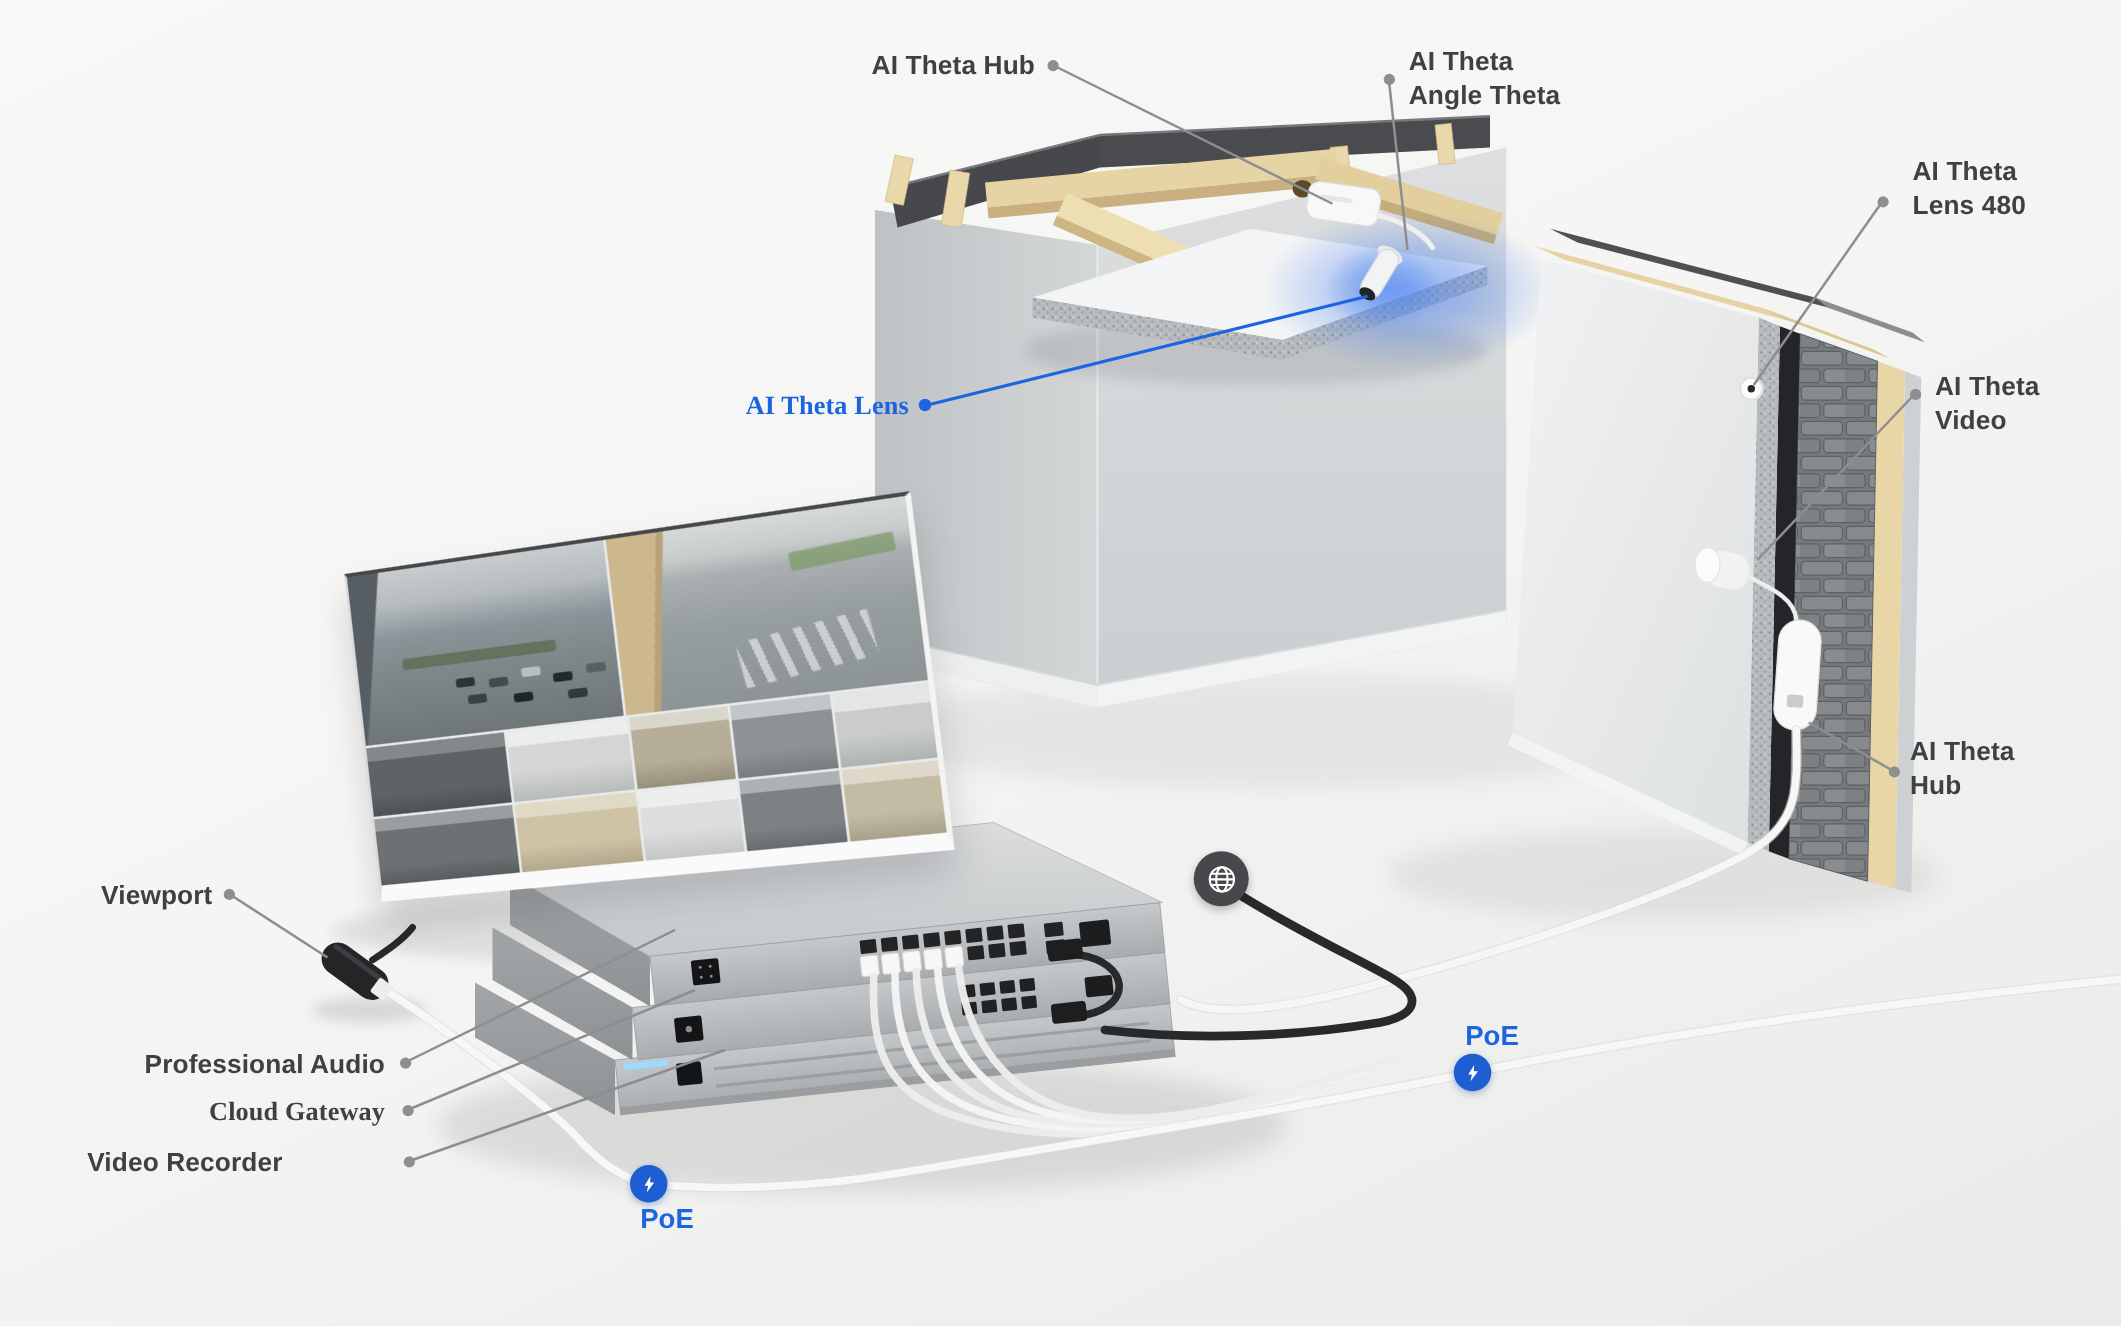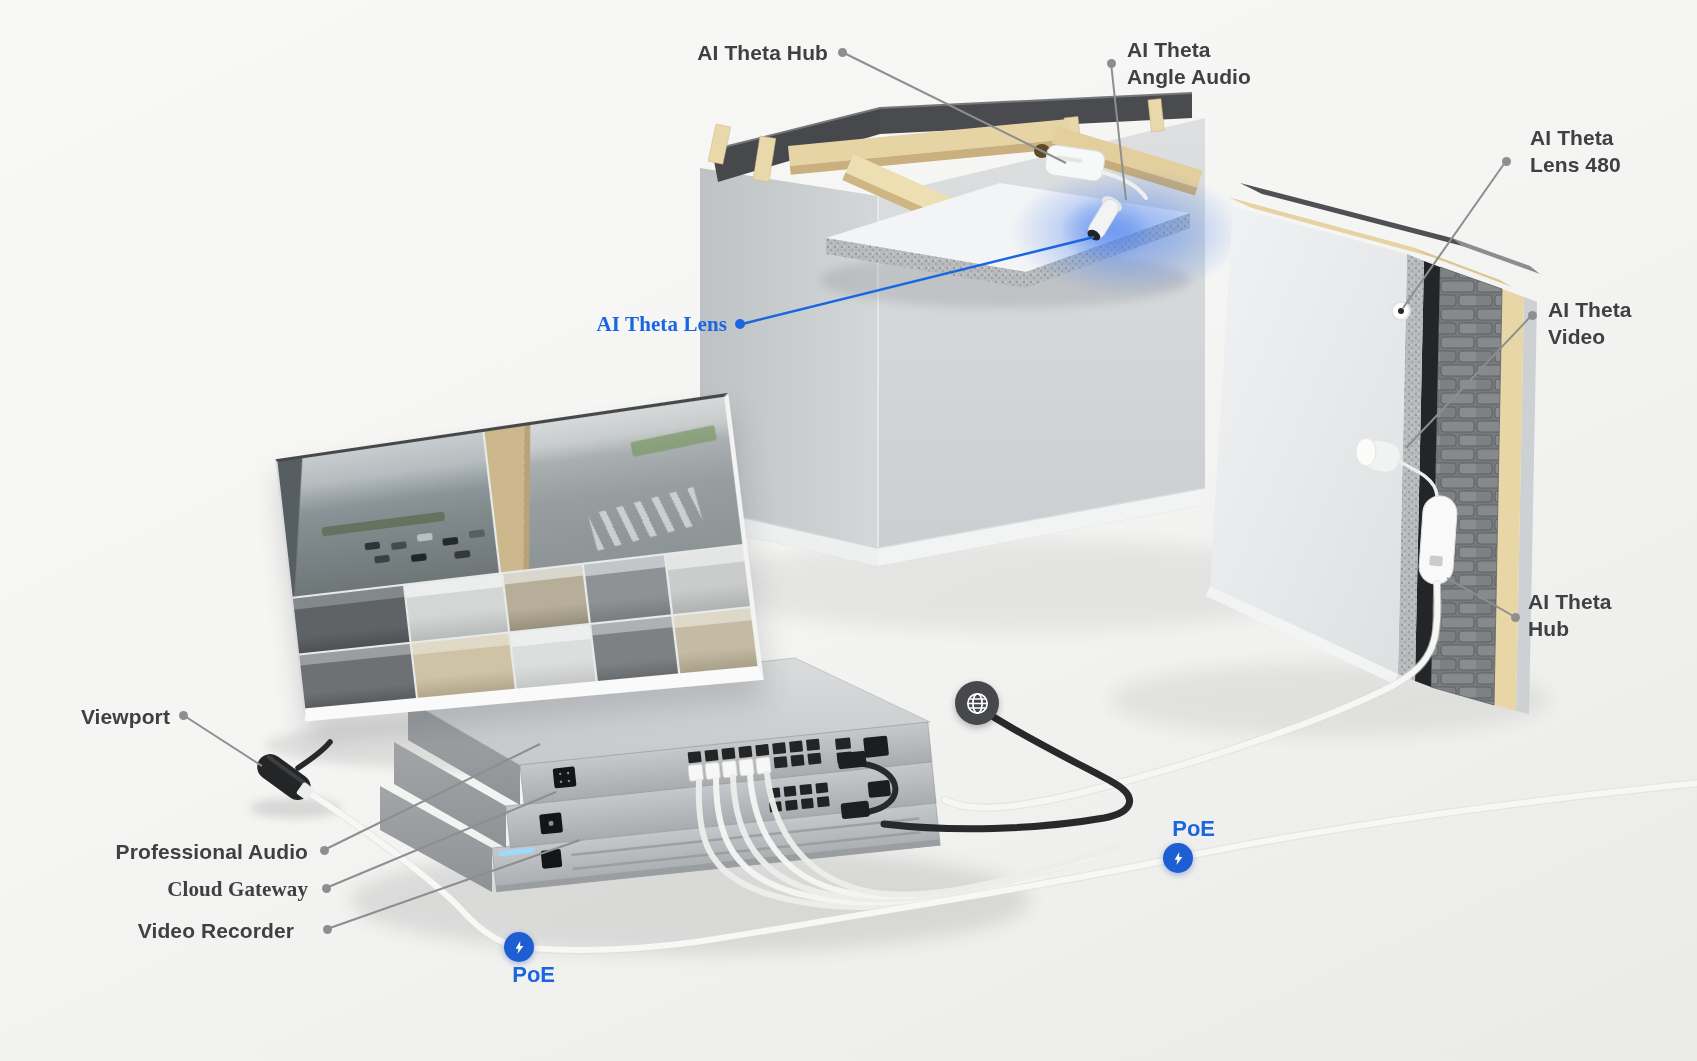--- a/index.html
+++ b/index.html
@@ -373,21 +373,21 @@
   </svg>
 </div>
 <div class="poe-text" style="left:485px;top:962px;">PoE</div>
 <div class="poe-text" style="left:1145px;top:816px;">PoE</div>
 
 <div class="callout align-r" style="right:869px;top:39px;">AI Theta Hub</div>
 <div class="dot" style="left:838px;top:48px;"></div>
 
 <div class="callout" style="left:1127px;top:36px;">
   <span class="ln">AI Theta</span>
-  <span class="ln">Angle Audio</span>
+  <span class="ln">Angle Theta</span>
 </div>
 <div class="dot" style="left:1107px;top:59px;"></div>
 
 <div class="callout" style="left:1530px;top:124px;">
   <span class="ln">AI Theta</span>
   <span class="ln">Lens 480</span>
 </div>
 <div class="dot" style="left:1502px;top:157px;"></div>
 
 <div class="callout" style="left:1548px;top:296px;">
@@ -407,16 +407,16 @@
 
 <div class="callout align-r" style="right:1527px;top:703px;margin-left:36px;">Viewport</div>
 <div class="dot" style="left:179px;top:711px;"></div>
 
 <div class="callout align-r" style="right:1389px;top:838px;">Professional Audio</div>
 <div class="dot" style="left:320px;top:846px;"></div>
 
 <div class="callout align-r" style="right:1389px;top:876px;font-family:Liberation Serif, serif;">Cloud Gateway</div>
 <div class="dot" style="left:322px;top:884px;"></div>
 
-<div class="callout align-r" style="right:1403px;top:917px;">Video Recorder</div>
+<div class="callout align-r" style="right:1471px;top:917px;">Video Recorder</div>
 <div class="dot" style="left:323px;top:925px;"></div>
 
 </div>
 
 </body></html>

